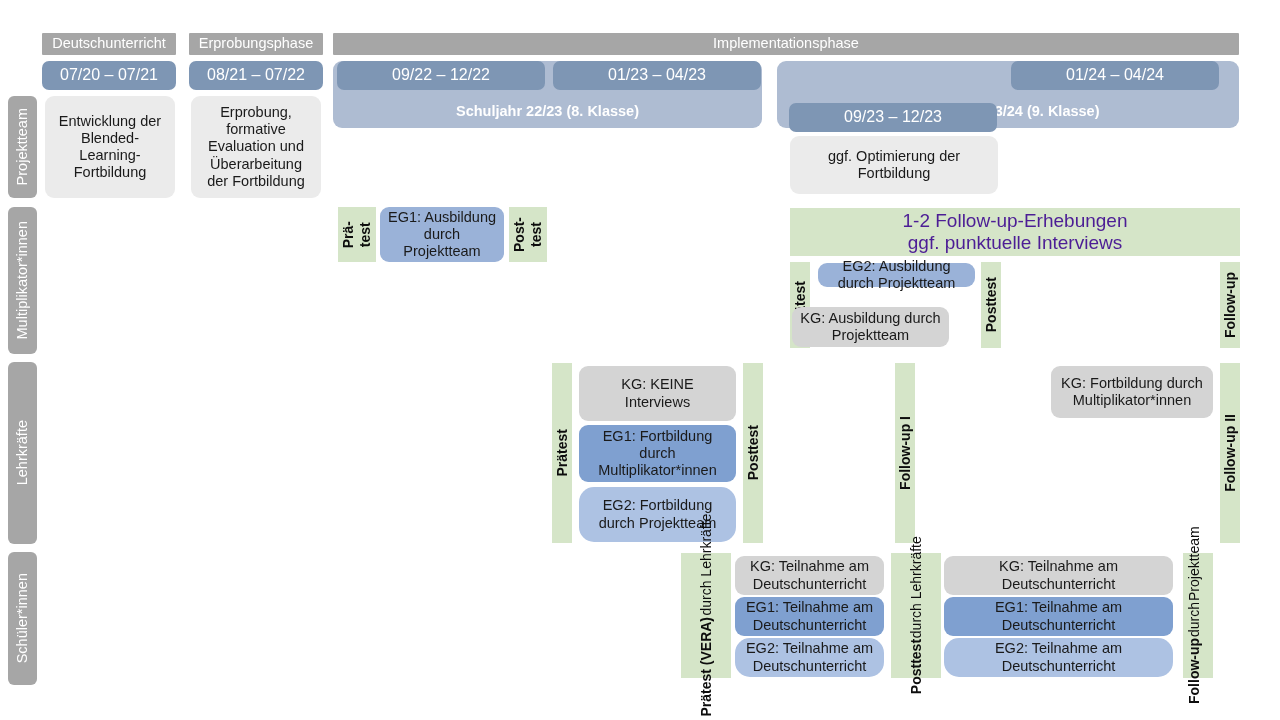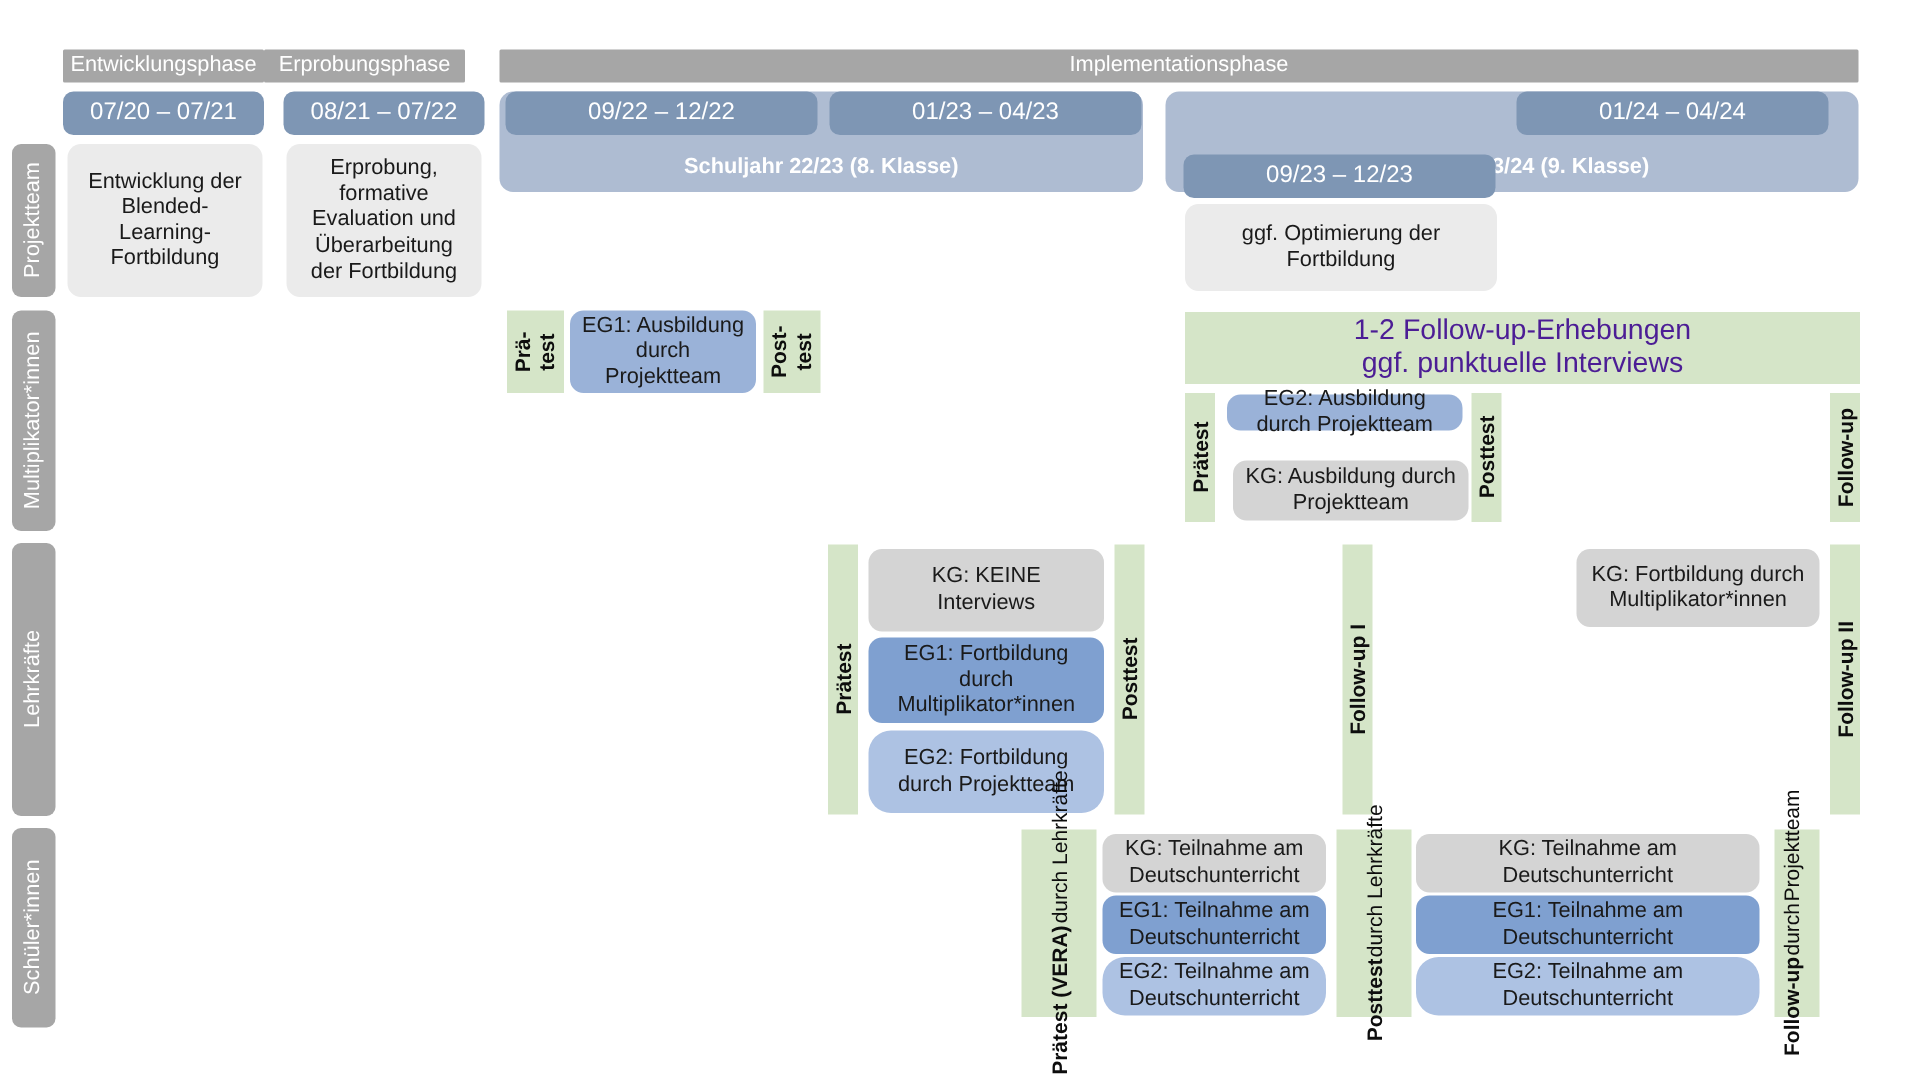--- a/index.html
+++ b/index.html
@@ -71,23 +71,23 @@
     position:absolute;font-style:italic;font-size:12.5px;color:#111;
     white-space:nowrap;
   }
 </style>
 </head>
 <body>
 
 <div id="stage">
 
   <div class="box phase" style="left:42px;top:33px;width:134px;height:22px;">
-    <span>Entwicklungsphase</span>
-  </div>
-  <div class="box phase" style="left:176px;top:33px;width:134px;height:22px;">
+    <span>Deutschunterricht</span>
+  </div>
+  <div class="box phase" style="left:189px;top:33px;width:134px;height:22px;">
     <span>Erprobungsphase</span>
   </div>
   <div class="box phase" style="left:333px;top:33px;width:906px;height:22px;">
     <span>Implementationsphase</span>
   </div>
 
   <div class="box schoolyear" style="left:333px;top:61px;width:429px;height:67px;">
     <span>Schuljahr 22/23 (8. Klasse)</span>
   </div>
   <div class="box schoolyear" style="left:777px;top:61px;width:462px;height:67px;">
@@ -158,21 +158,21 @@
       <span>ggf. punktuelle Interviews</span>
     </span>
   </div>
 
   <div class="box green" style="left:790px;top:262px;width:20px;height:86px;">
     <span class="vtext">Prätest</span>
   </div>
   <div class="box blue-mid" style="left:818px;top:263px;width:157px;height:24px;padding:2px 6px;">
     <span>EG2: Ausbildung durch Projektteam</span>
   </div>
-  <div class="box grey2" style="left:822px;top:307px;width:157px;height:40px;padding:2px 6px;">
+  <div class="box grey2" style="left:792px;top:307px;width:157px;height:40px;padding:2px 6px;">
     <span>KG: Ausbildung durch Projektteam</span>
   </div>
   <div class="box green" style="left:981px;top:262px;width:20px;height:86px;">
     <span class="vtext">Posttest</span>
   </div>
   <div class="box green" style="left:1220px;top:262px;width:20px;height:86px;">
     <span class="vtext">Follow-up</span>
   </div>
 
   <div class="box green" style="left:552px;top:363px;width:20px;height:180px;">

